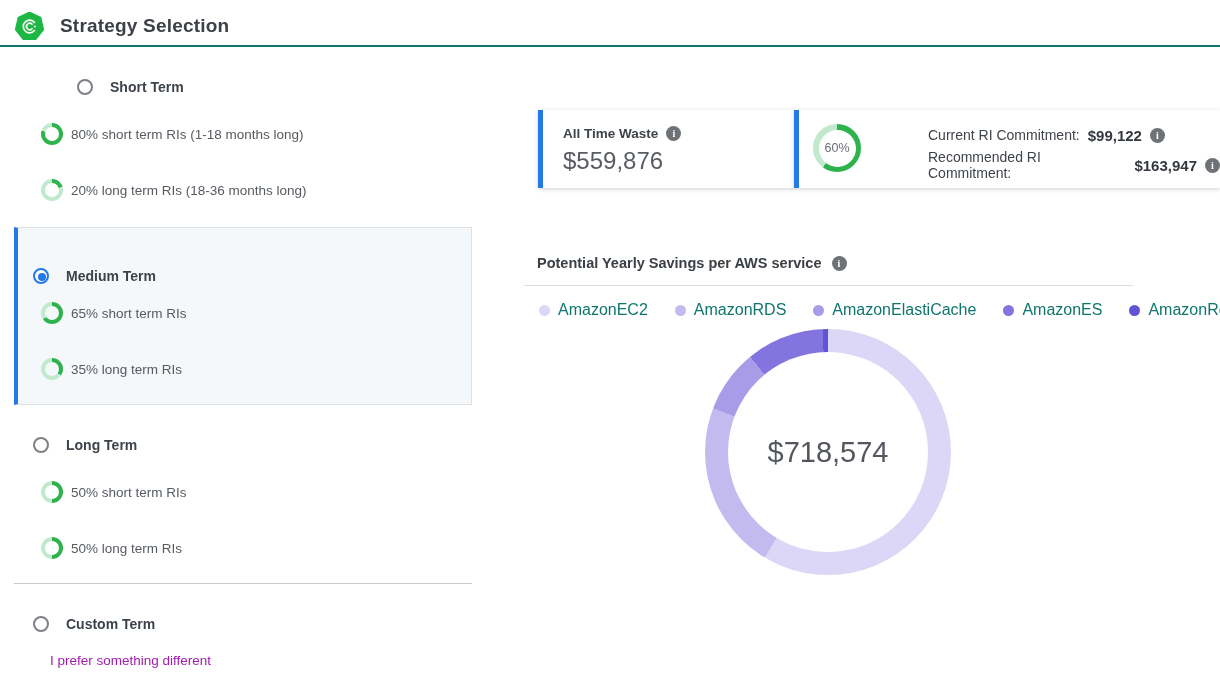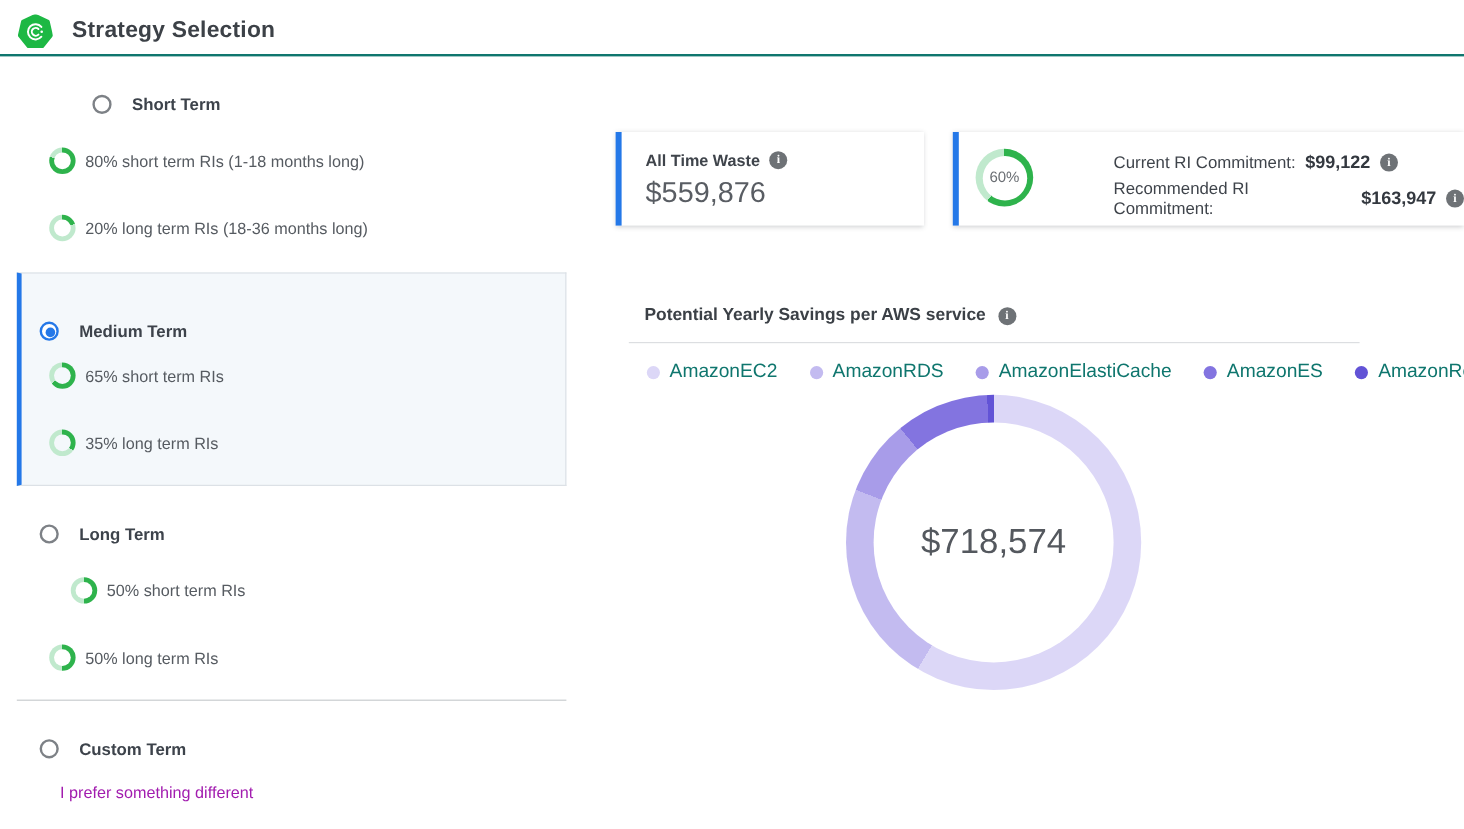--- a/index.html
+++ b/index.html
@@ -28,21 +28,21 @@
   .ring::after { content:""; width:14px; height:14px; border-radius:50%; background:var(--hole,#fff); }
   .panel-selected { position:absolute; left:14px; top:227px; width:458px; height:178px;
                     background:#f4f8fb; border:1px solid #dce1e6; border-left:4px solid #2478e8;
                     --hole:#f4f8fb; }
   .side-divider { position:absolute; left:14px; top:583px; width:458px; height:1px; background:#c9cccf; }
   .custom-desc { position:absolute; left:50px; top:653px; font-size:13.5px; color:#a21caf; }
 
   
   .card { position:absolute; top:110px; height:78px; background:#fff;
           border-left:5px solid #2478e8; box-shadow:0 1px 4px rgba(60,65,72,.25); }
-  .card-waste { left:513px; width:257px; }
+  .card-waste { left:538px; width:257px; }
   .card-commit { left:794px; width:426px; }
   .card-title-row { position:absolute; left:20px; top:16px; display:flex; align-items:center; gap:8px; }
   .card-title { font-size:13.5px; font-weight:bold; color:#3f444b; }
   .card-value { position:absolute; left:20px; top:37px; font-size:24px; color:#595d63; }
   .info-icon { width:15px; height:15px; border-radius:50%; background:#6e7276; color:#fff;
                display:inline-grid; place-items:center; font-size:10px; font-weight:bold;
                font-family:"Liberation Serif", serif; cursor:pointer; flex:0 0 15px; }
   .bigring { position:absolute; left:14px; top:14px; width:48px; height:48px; border-radius:50%;
              display:grid; place-items:center; }
   .bigring-hole { width:37px; height:37px; border-radius:50%; background:#fff;
@@ -105,21 +105,21 @@
     <div class="sub-row" style="left:23px; top:130px;">
       <span class="ring" style="background: conic-gradient(rgb(46, 179, 76) 0deg, rgb(46, 179, 76) 35%, rgb(192, 233, 205) 35%, rgb(192, 233, 205) 100%);"></span>
       <span class="sub-label">35% long term RIs</span>
     </div>
   </div>
 
   <div class="opt-row" style="left:33px; top:437px;">
     <span class="radio"></span>
     <span class="opt-label">Long Term</span>
   </div>
-  <div class="sub-row" style="left:59px; top:481px;">
+  <div class="sub-row" style="left:41px; top:481px;">
     <span class="ring" style="background: conic-gradient(rgb(46, 179, 76) 0deg, rgb(46, 179, 76) 50%, rgb(192, 233, 205) 50%, rgb(192, 233, 205) 100%);"></span>
     <span class="sub-label">50% short term RIs</span>
   </div>
   <div class="sub-row" style="left:41px; top:537px;">
     <span class="ring" style="background: conic-gradient(rgb(46, 179, 76) 0deg, rgb(46, 179, 76) 50%, rgb(192, 233, 205) 50%, rgb(192, 233, 205) 100%);"></span>
     <span class="sub-label">50% long term RIs</span>
   </div>
 
   <div class="side-divider"></div>
 

